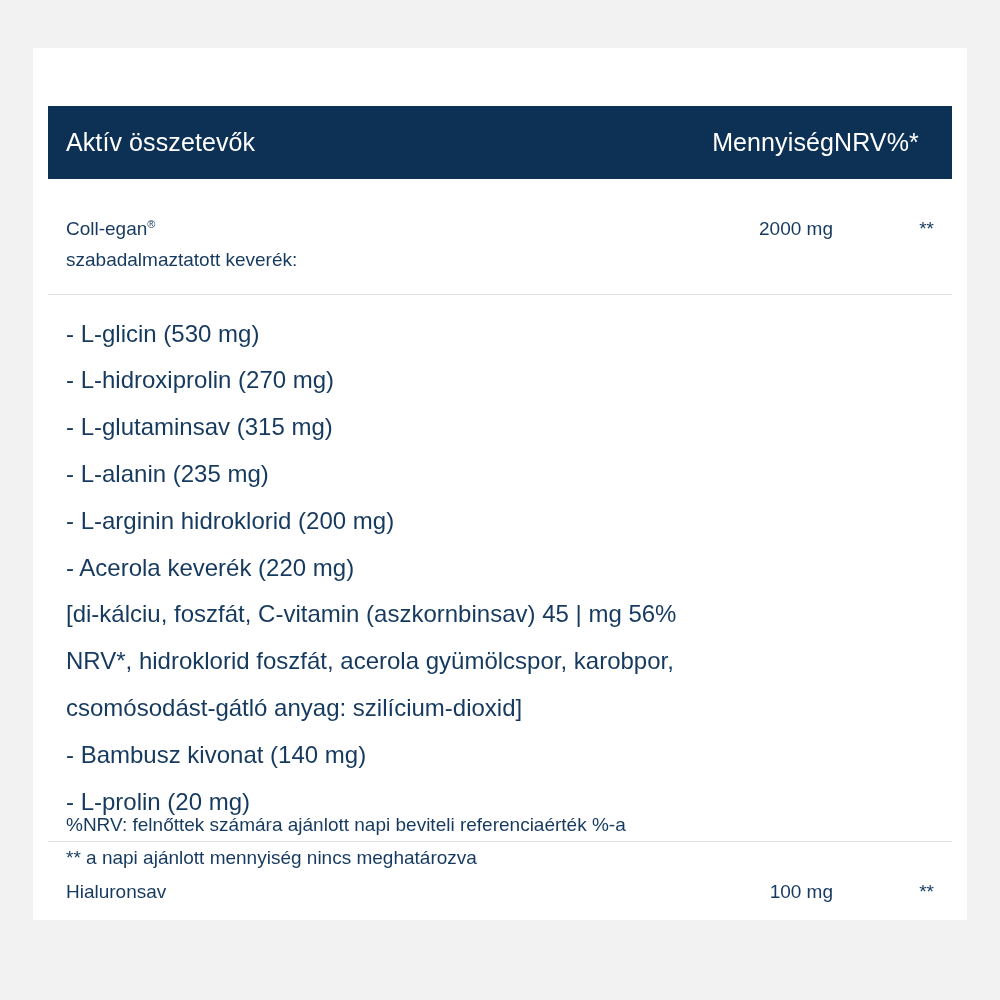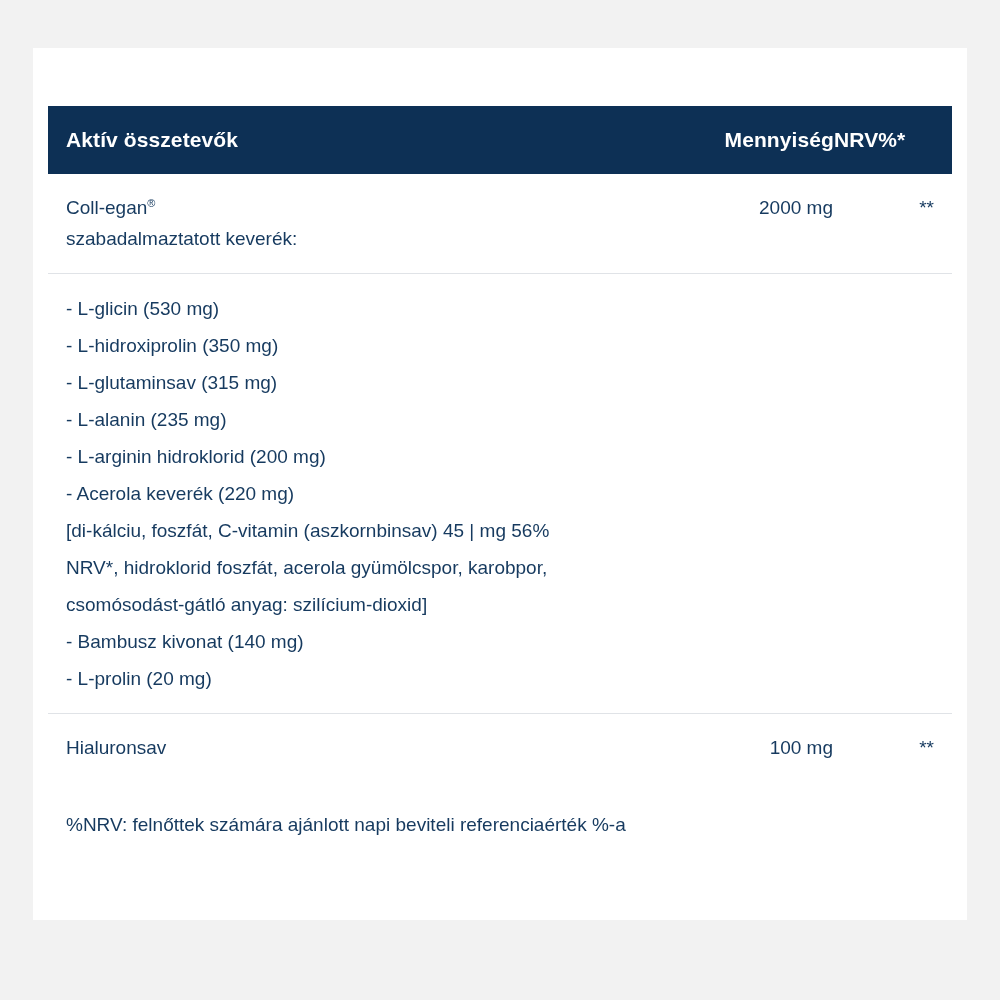--- a/index.html
+++ b/index.html
@@ -27,51 +27,51 @@
     left: 15px;
     top: 58px;
     width: 904px;
     border-collapse: collapse;
   }
   .table-header {
     background: #0d3055;
     color: #ffffff;
   }
   .table-header th {
-    font-size: 21px;
-    font-weight: bold;
+    font-size: 25px;
+    font-weight: normal;
     text-align: left;
     padding: 22px 0 22px 0;
     letter-spacing: 0.1px;
   }
   .th-name { padding-left: 18px !important; }
   .th-amount { text-align: right !important; width: 150px; margin-top: 20px; }
   .th-nrv { text-align: center; width: 100px; padding-right: 18px !important; }
 
   .row-main td {
     font-size: 19px;
     color: #163a5f;
-    padding-top: 18px;
+    padding-top: 34px;
     padding-bottom: 18px;
     vertical-align: top;
     line-height: 1.65;
     font-weight: normal;
   }
   .cell-name { padding-left: 18px; }
   .cell-amount { text-align: right; white-space: nowrap; }
   .cell-nrv { text-align: right; padding-right: 18px; white-space: nowrap; }
 
   .divider td {
     border-bottom: 1px solid #e0e3e7;
     padding: 0;
     height: 0;
   }
 
   .sub-list td {
-    font-size: 19px;
+    font-size: 24px;
     color: #163a5f;
     padding: 16px 0 16px 18px;
     line-height: 1.95;
     vertical-align: top;
   }
   .sub-list .line {
     display: block;
     white-space: nowrap;
   }
 
@@ -116,21 +116,21 @@
         <td class="cell-nrv">**</td>
       </tr>
 
       <tr class="divider">
           <td colspan="3"></td>
         </tr>
 
       <tr class="sub-list">
         <td colspan="3">
           <span class="line">- L-glicin (530 mg)</span>
-          <span class="line">- L-hidroxiprolin (350 mg)</span>
+          <span class="line">- L-hidroxiprolin (270 mg)</span>
           <span class="line">- L-glutaminsav (315 mg)</span>
           <span class="line">- L-alanin (235 mg)</span>
           <span class="line">- L-arginin hidroklorid (200 mg)</span>
           <span class="line">- Acerola keverék (220 mg)</span>
           <span class="line">[di-kálciu, foszfát, C-vitamin (aszkornbinsav) 45 | mg 56%</span>
           <span class="line">NRV*, hidroklorid foszfát, acerola gyümölcspor, karobpor,</span>
           <span class="line">csomósodást-gátló anyag: szilícium-dioxid]</span>
           <span class="line">- Bambusz kivonat (140 mg)</span>
           <span class="line">- L-prolin (20 mg)</span>
         </td>
@@ -143,15 +143,16 @@
       <tr class="row-main">
         <td class="cell-name">Hialuronsav</td>
         <td class="cell-amount">100 mg</td>
         <td class="cell-nrv">**</td>
       </tr>
     </tbody>
   </table>
 
   <div class="notes">
     <div class="note-line">%NRV: felnőttek számára ajánlott napi beviteli referenciaérték %-a</div>
+    <div class="note-line">** a napi ajánlott mennyiség nincs meghatározva</div>
   </div>
 
 </div>
 
 </body></html>

